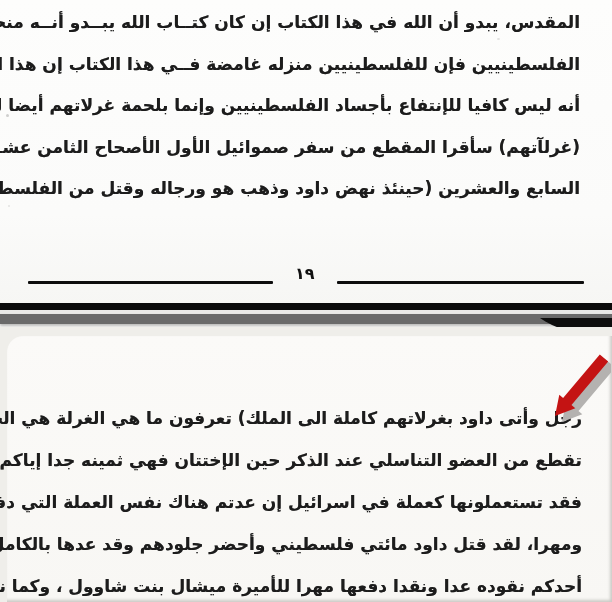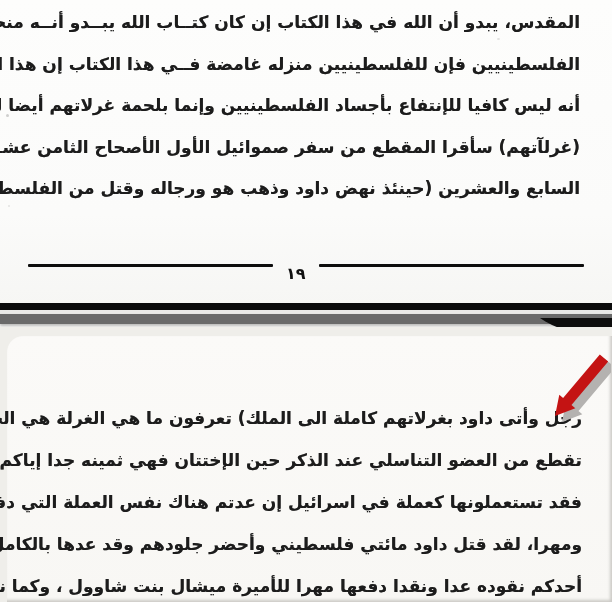--- a/index.html
+++ b/index.html
@@ -22,21 +22,21 @@
     font-size:17px;font-weight:700;color:#1c1c1c;
     text-align:justify;text-align-last:justify;
     white-space:nowrap;letter-spacing:0.1px;
     text-rendering:optimizeLegibility;
   }
   
   .tline{text-shadow:0 0 0.4px rgba(20,20,20,0.55);}
 
   .folio{
     position:absolute;top:264px;left:0;right:0;height:20px;
-    display:flex;align-items:flex-start;padding:0 28px;box-sizing:border-box;
+    display:flex;align-items:flex-end;padding:0 28px;box-sizing:border-box;gap:9px;
   }
   .rule{height:3px;background:#0d0d0d;border-radius:1px;}
   .rule-left{width:245px;}
   .rule-right{flex:1;}
   .folio-num{
     padding:0 13px;font-size:16px;font-weight:700;color:#111;
     line-height:20px;direction:rtl;
   }
 
   

